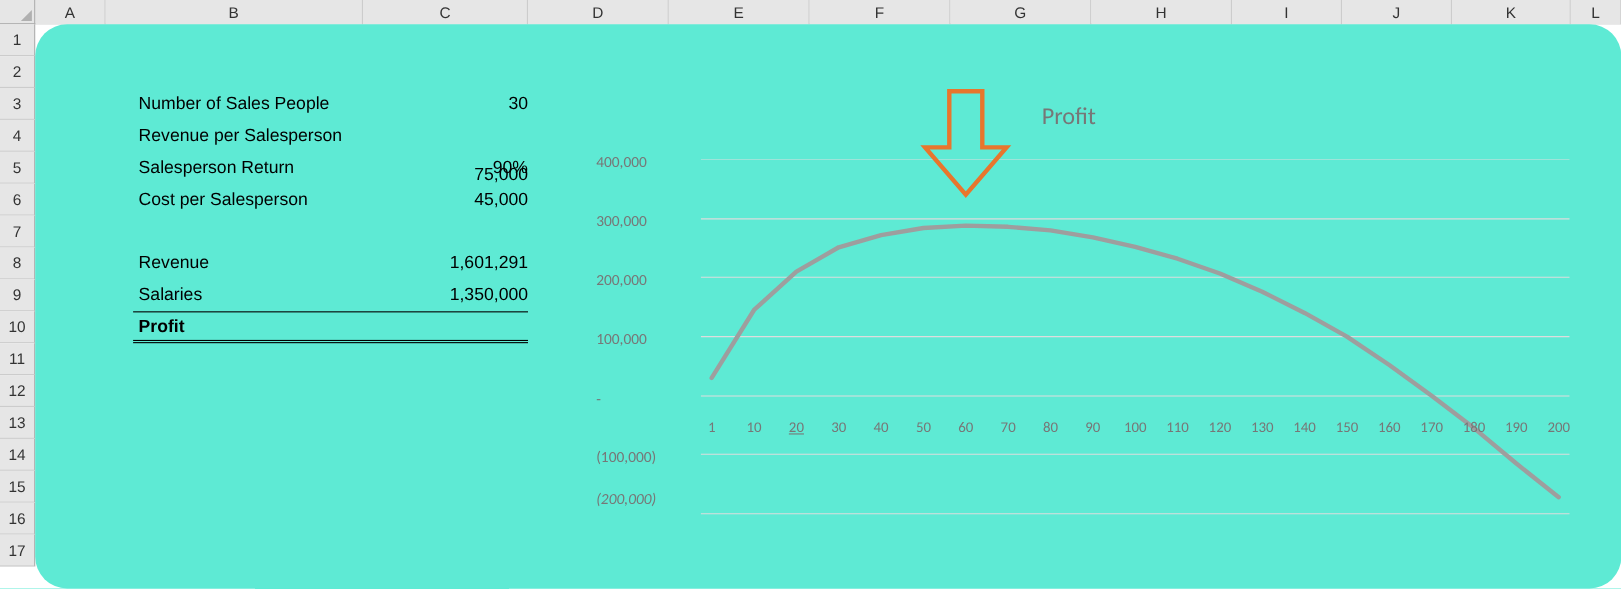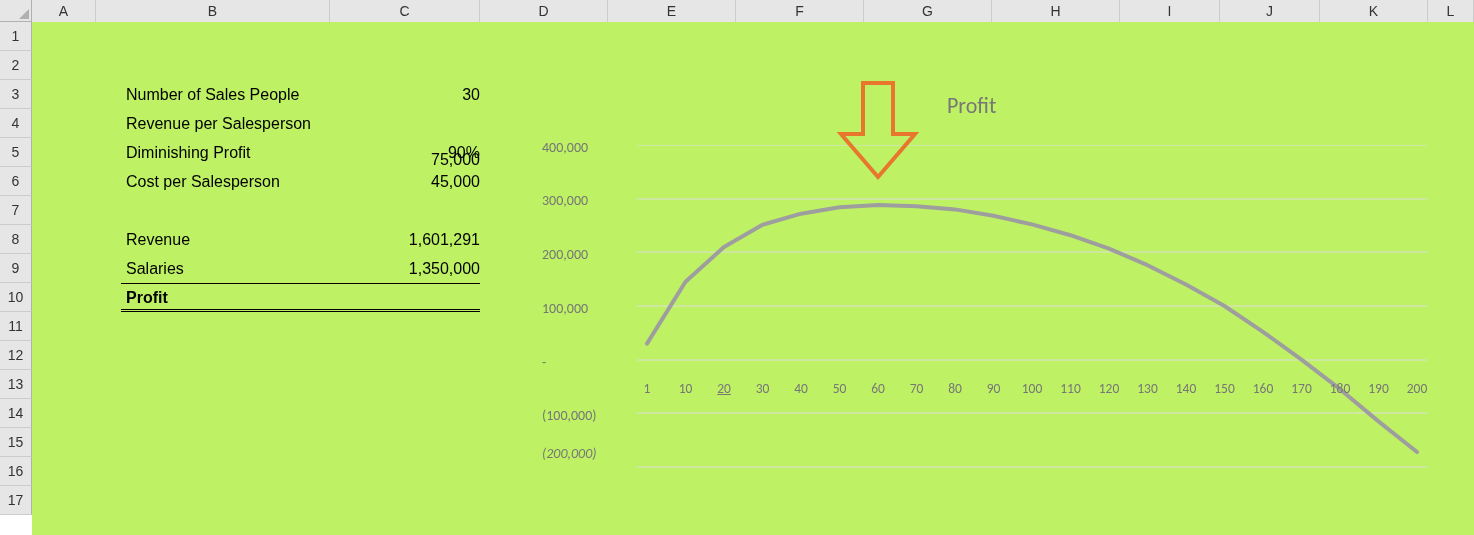--- a/index.html
+++ b/index.html
@@ -60,21 +60,22 @@
     font-size: 14px;
     color: #333;
     line-height: 29px;
   }
   .cells {
     position: absolute;
     left: 32px;
     top: 22px;
     right: 0;
     bottom: 0;
-    background: #bef264;
+    background: #5eead4;
+    border-radius: 29px;
   }
   .cell {
     position: absolute;
     height: 29px;
     line-height: 29px;
     font-size: 16px;
     white-space: nowrap;
   }
   .cell.right { text-align: right; }
   .cell.bold { font-weight: 700; }
@@ -181,21 +182,21 @@
     </div>
 
   <div class="cells">
 
     <div class="cell" style="left:94px; top:58px; width:234px;">Number of Sales People</div>
     <div class="cell right" style="left:298px; top:58px; width:150px;">30</div>
 
     <div class="cell" style="left:94px; top:87px; width:234px;">Revenue per Salesperson</div>
     <div class="cell right" style="left:298px; top:87px; width:150px;margin-top:36px;">75,000</div>
 
-    <div class="cell" style="left:94px; top:116px; width:234px;">Diminishing Profit</div>
+    <div class="cell" style="left:94px; top:116px; width:234px;">Salesperson Return</div>
     <div class="cell right" style="left:298px; top:116px; width:150px;">90%</div>
 
     <div class="cell" style="left:94px; top:145px; width:234px;">Cost per Salesperson</div>
     <div class="cell right" style="left:298px; top:145px; width:150px;">45,000</div>
 
     <div class="cell" style="left:94px; top:203px; width:234px;">Revenue</div>
     <div class="cell right" style="left:298px; top:203px; width:150px;">1,601,291</div>
 
     <div class="cell" style="left:94px; top:232px; width:234px;">Salaries</div>
     <div class="cell right" style="left:298px; top:232px; width:150px;">1,350,000</div>

